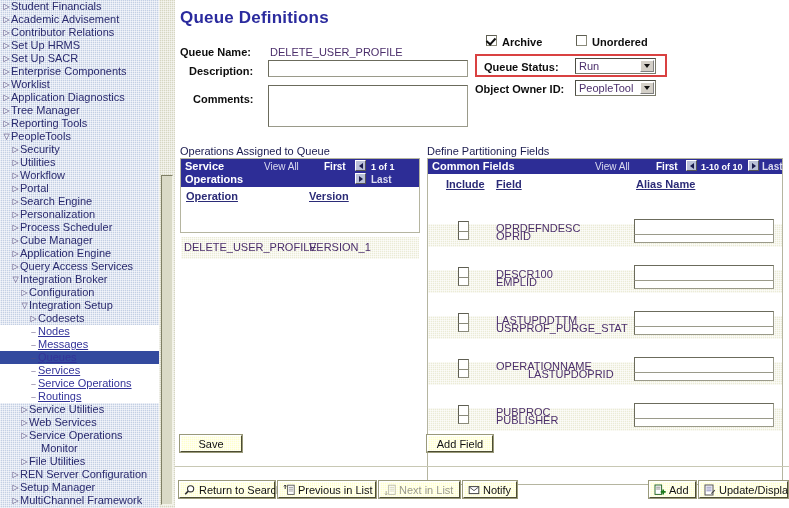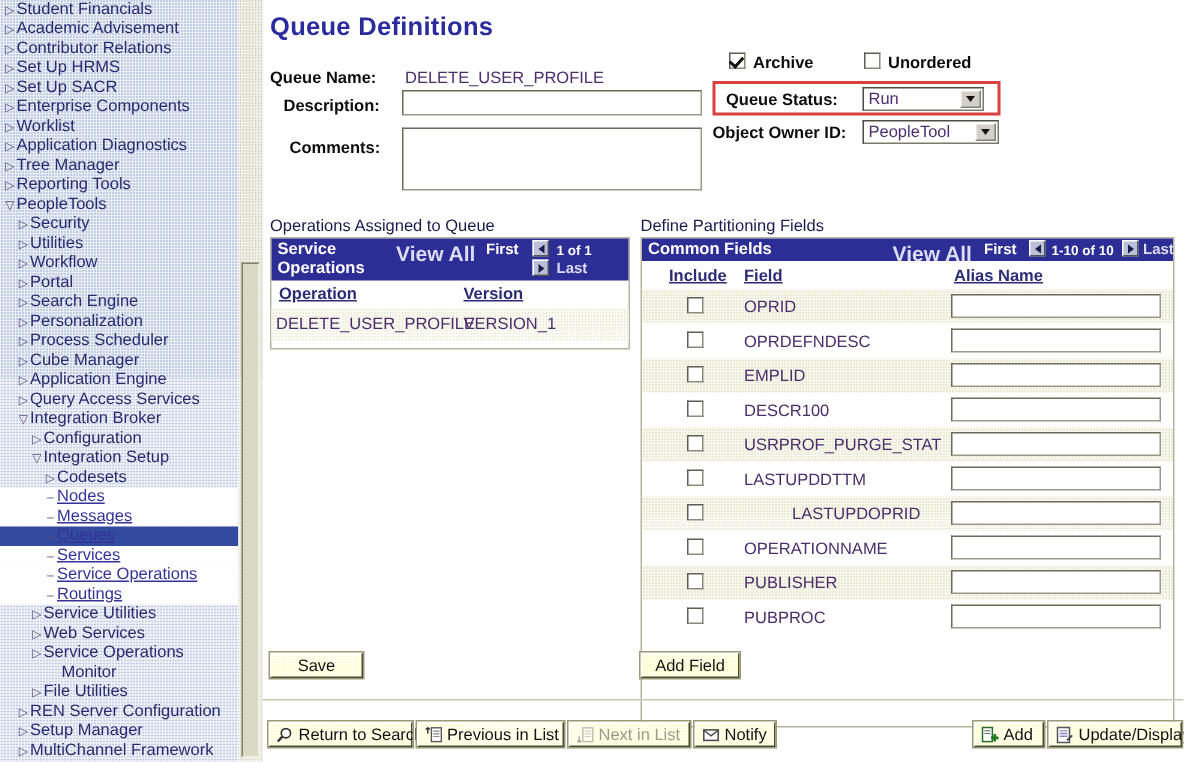--- a/index.html
+++ b/index.html
@@ -200,22 +200,22 @@
     height: 28px;
   }
   .gh-title {
     position: absolute;
     left: 4px; top: 1px;
     line-height: 13px;
     width: 80px;
   }
   .gh-viewall {
     position: absolute;
-    font-weight: bold;
-    font-size: 14px;
+    font-weight: normal;
+    font-size: 10px;
     color: #dcdcf0;
   }
   .gh-first {
     position: absolute;
     font-weight: bold;
     font-size: 10px;
     color: #ffffff;
   }
   .gh-count {
     position: absolute;
@@ -262,20 +262,21 @@
   .grow {
     position: absolute;
     left: 0; right: 0;
     height: 23px;
   }
   .grow.alt {
     background: #ebebd6;
     background-image:
       repeating-linear-gradient(0deg, rgba(255,255,255,.6) 0 1px, transparent 1px 2px),
       repeating-linear-gradient(90deg, rgba(255,255,255,.6) 0 1px, transparent 1px 2px);
+    margin-top: 31px;
   }
   .cellval {
     position: absolute;
     font-size: 11px;
     color: #4b2e6b;
     white-space: nowrap;
   }
 
   
   .btn {
@@ -502,21 +503,21 @@
 
     <div id="status-highlight" style="left:300px; top:54px; width:192px; height:23px;"></div>
 
     <div class="flabel" style="left:309px; top:61px;">Queue Status:</div>
     <div class="sel-box" style="left:400px; top:58px; width:81px; height:16px;">
       <span>Run</span>
       <span class="arrow"></span>
     </div>
 
     <div class="flabel" style="left:300px; top:83px;">Object Owner ID:</div>
-    <div class="sel-box" style="left:400px; top:80px; width:91px; height:16px;">
+    <div class="sel-box" style="left:400px; top:80px; width:81px; height:16px;">
       <span>PeopleTool</span>
       <span class="arrow"></span>
     </div>
 
     <div class="grid-caption" style="left:5px; top:145px;">Operations Assigned to Queue</div>
 
     <div class="grid" style="left:5px; top:158px; width:240px; height:75px;">
       <div class="grid-hdr">
         <div class="gh-title">
           <div>Service</div>

